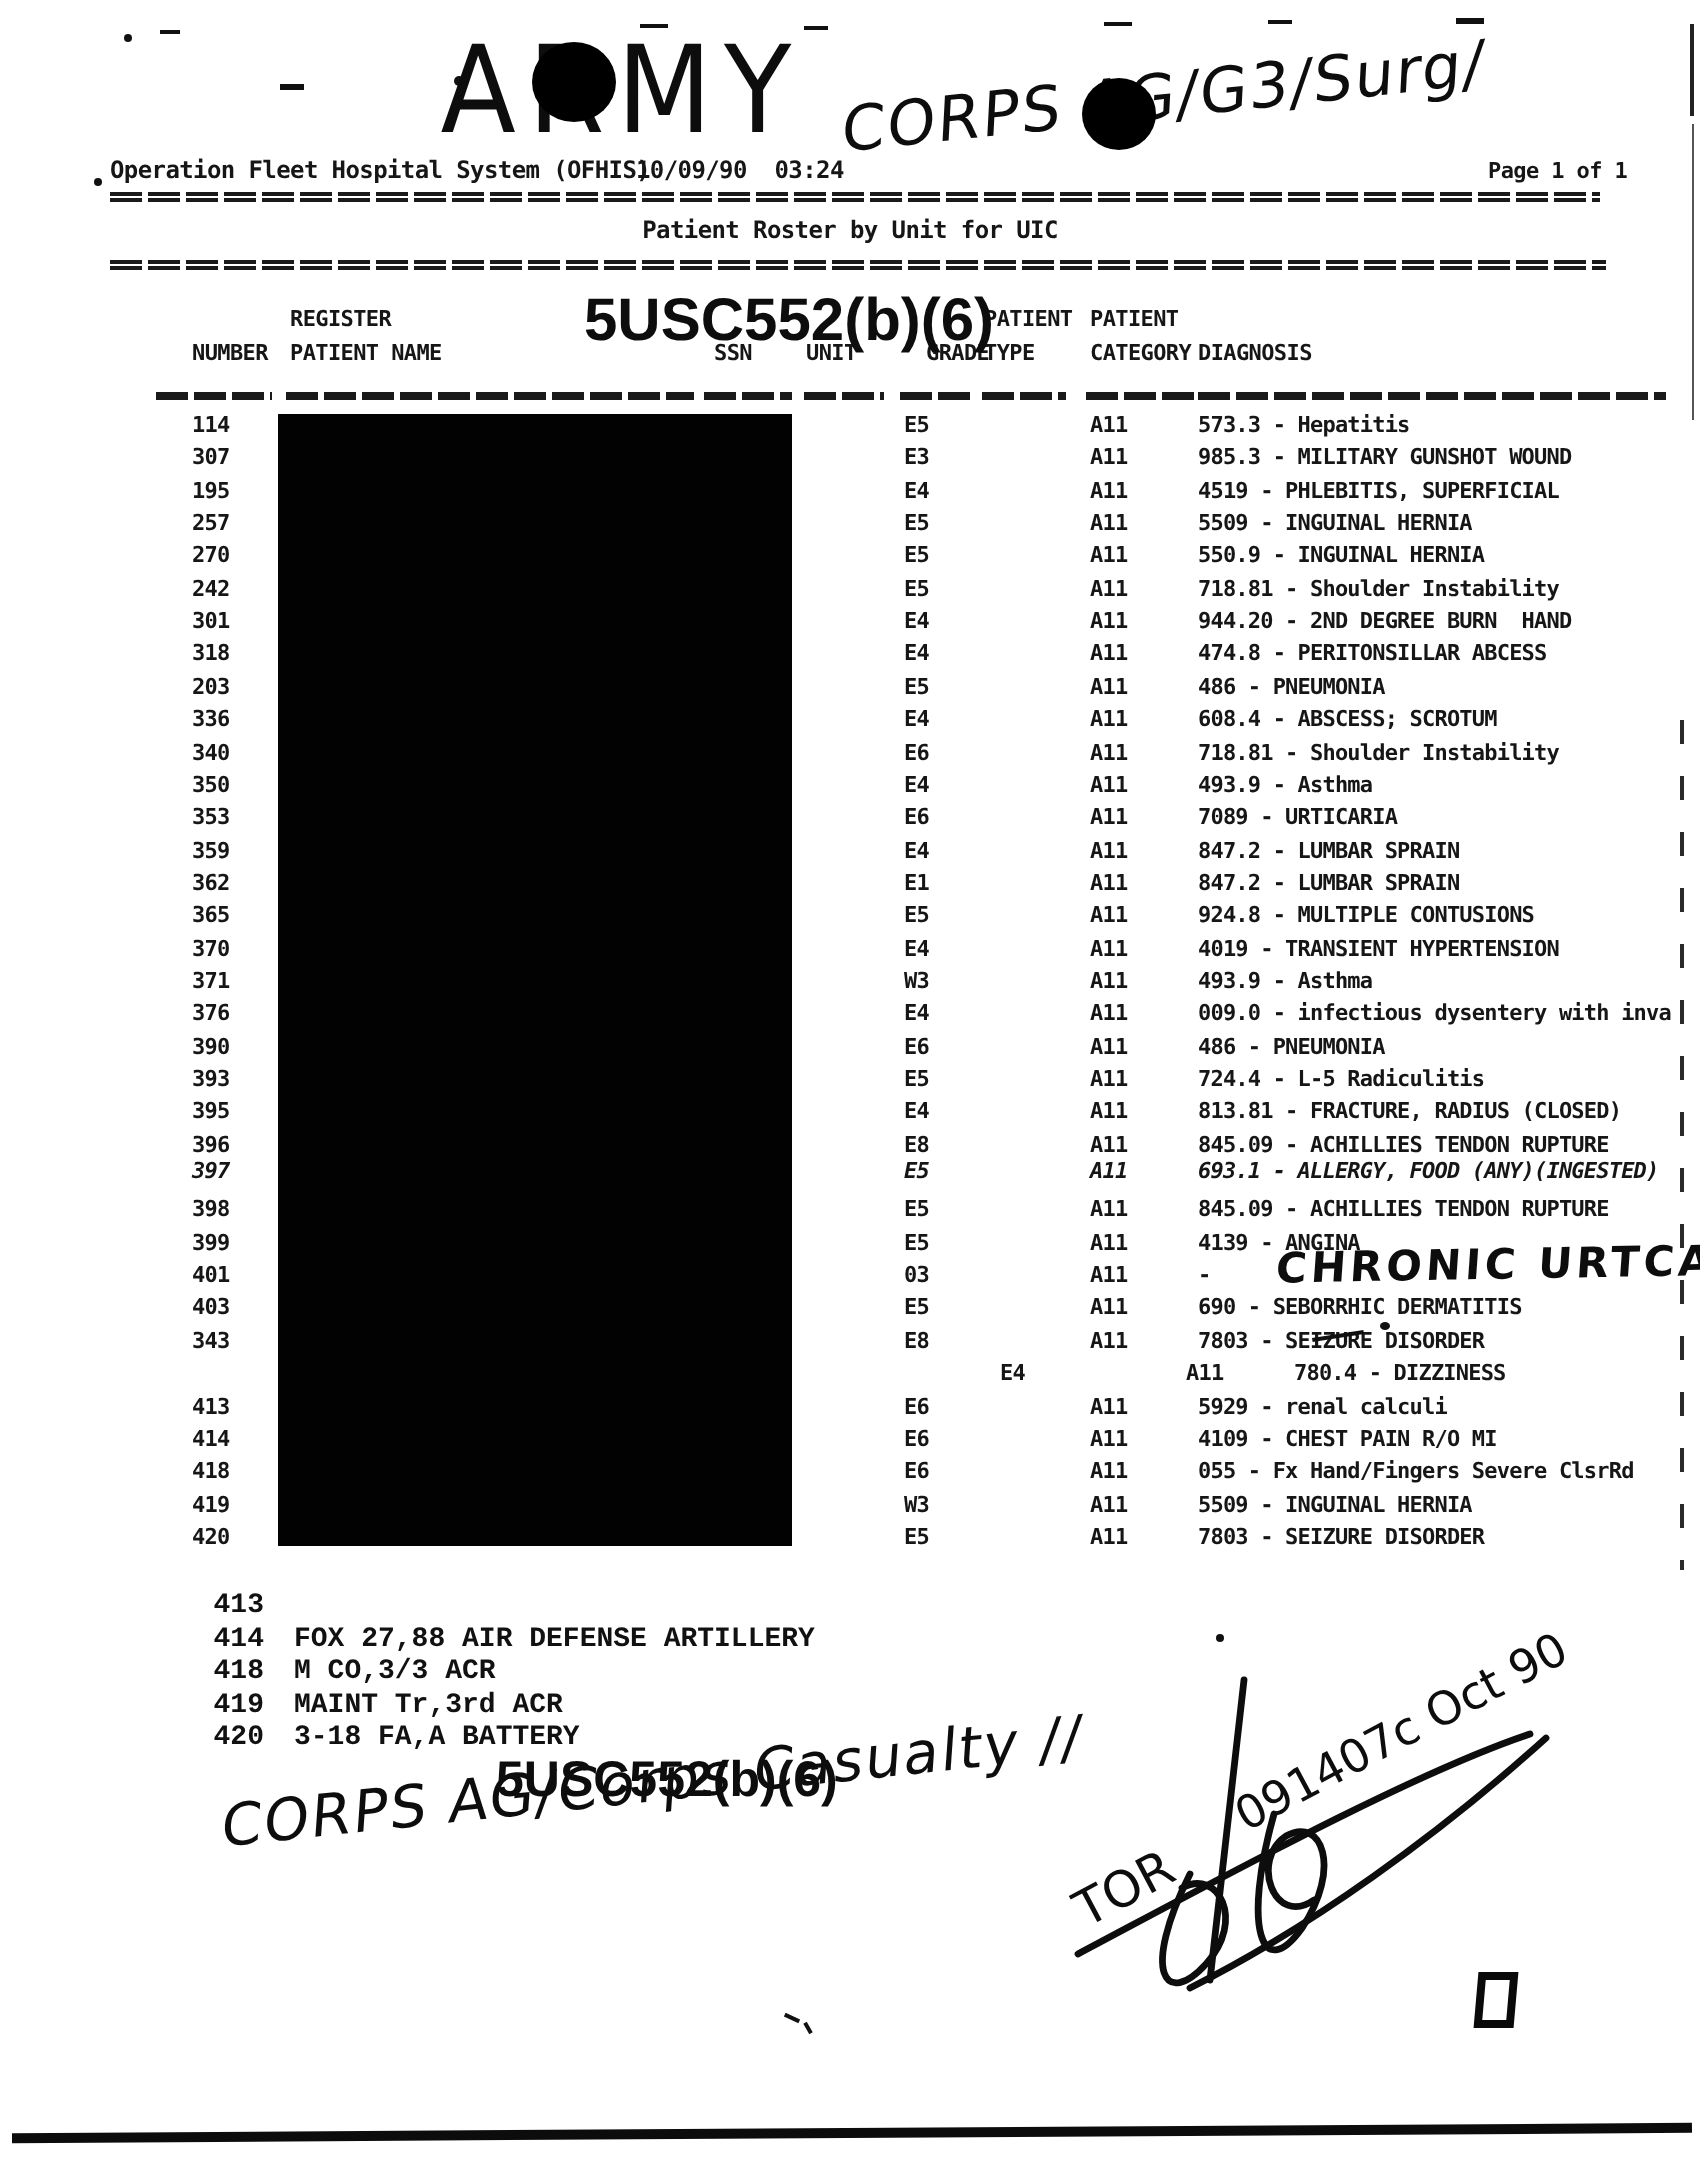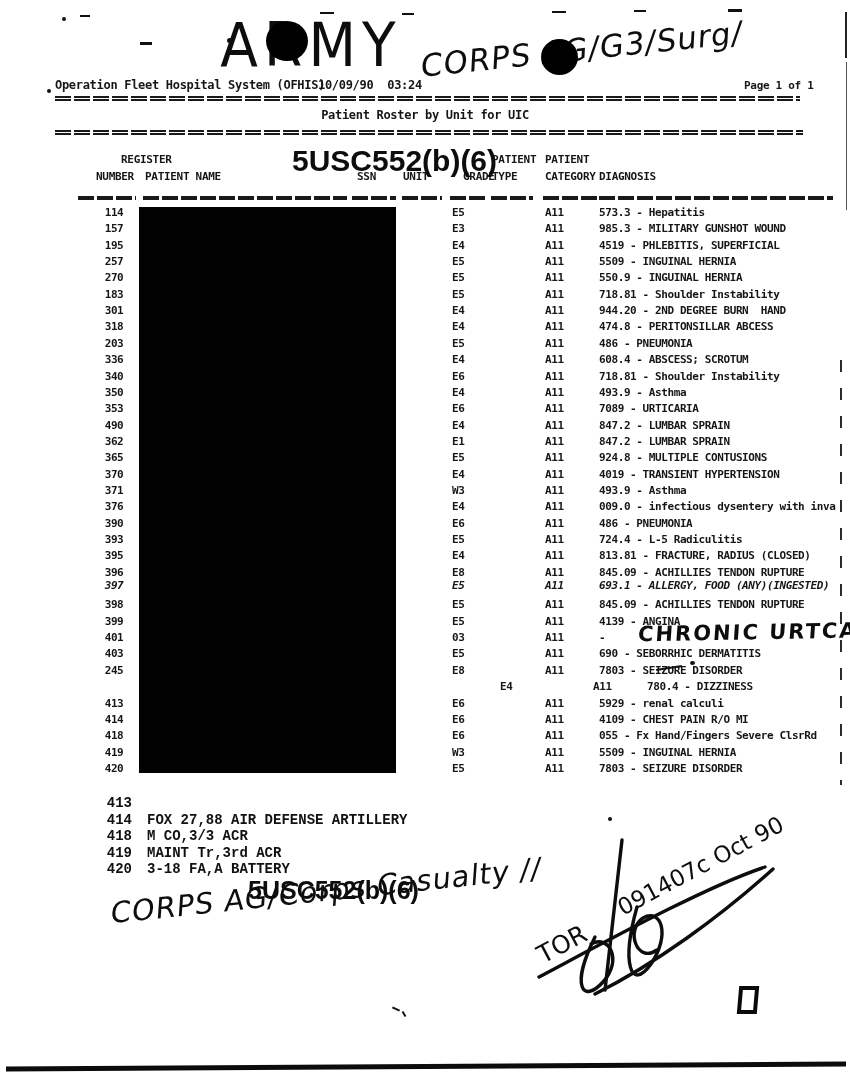--- a/index.html
+++ b/index.html
@@ -12,21 +12,21 @@
   
   .dbl{position:absolute;height:5px;
        background:
         repeating-linear-gradient(90deg,#1a1a1a 0 16px,rgba(0,0,0,0) 16px 19px),
         repeating-linear-gradient(90deg,#1a1a1a 0 16px,rgba(0,0,0,0) 16px 19px);
        background-size:100% 2px,100% 2px;background-position:0 0,0 100%;
        background-repeat:no-repeat,no-repeat;}
   .hul{height:4px;}
   
   .trow{position:absolute;left:0;width:850px;height:16px;}
-  .c-reg{position:absolute;left:96px;width:36px;text-align:center;}
+  .c-reg{position:absolute;left:96px;width:36px;text-align:left;}
   .c-grade{position:absolute;left:452px;}
   .c-cat{position:absolute;left:545px;}
   .c-diag{position:absolute;left:599px;}
   .trow span{font-family:"DejaVu Sans Mono",monospace;font-weight:700;font-size:11px;
              letter-spacing:-0.4px;white-space:pre;color:#161616;}
   
   .redact{position:absolute;left:139px;top:207px;width:257px;height:566px;background:#020202;}
   
   .stamp{position:absolute;font-family:"Liberation Sans","DejaVu Sans",sans-serif;
          font-weight:700;color:#0d0d0d;letter-spacing:0px;}
@@ -77,21 +77,21 @@
   <div class="blob" style="left:541px;top:39px;width:37px;height:36px;"></div>
 
   <span class="dm dm12" style="left:55px;top:78px;">Operation Fleet Hospital System (OFHIS)</span>
   <span class="dm dm12" style="left:318px;top:78px;">10/09/90  03:24</span>
   <span class="dm" style="left:744px;top:79px;">Page 1 of 1</span>
 
   <div class="dbl" style="left:55px;top:96px;width:745px;"></div>
   <span class="dm dm12" style="left:0;top:108px;width:850px;text-align:center;position:absolute;">Patient Roster by Unit for UIC</span>
   <div class="dbl" style="left:55px;top:130px;width:748px;"></div>
 
-  <span class="dm" style="left:80px;top:153px;padding-left:41px;">REGISTER</span>
+  <span class="dm" style="left:104px;top:153px;padding-left:41px;">REGISTER</span>
   <span class="dm" style="left:96px;top:170px;">NUMBER</span>
   <span class="dm" style="left:145px;top:170px;">PATIENT NAME</span>
   <span class="dm" style="left:357px;top:170px;">SSN</span>
   <span class="dm" style="left:403px;top:170px;">UNIT</span>
   <span class="dm" style="left:463px;top:170px;">GRADE</span>
   <span class="dm" style="left:492px;top:153px;">PATIENT</span>
   <span class="dm" style="left:492px;top:170px;">TYPE</span>
   <span class="dm" style="left:545px;top:153px;">PATIENT</span>
   <span class="dm" style="left:545px;top:170px;">CATEGORY</span>
   <span class="dm" style="left:599px;top:170px;">DIAGNOSIS</span>
@@ -108,21 +108,21 @@
   <div class="dbl hul" style="left:599px;top:196px;width:234px;"></div>
 
   <div id="rows">
       <div class="trow" style="top: 206px;">
     <span class="c-reg">114</span>
     <span class="c-grade">E5</span>
     <span class="c-cat">A11</span>
     <span class="c-diag">573.3 - Hepatitis</span>
   </div>
       <div class="trow" style="top: 222.35px;">
-    <span class="c-reg">157</span>
+    <span class="c-reg">307</span>
     <span class="c-grade">E3</span>
     <span class="c-cat">A11</span>
     <span class="c-diag">985.3 - MILITARY GUNSHOT WOUND</span>
   </div>
       <div class="trow" style="top: 238.7px;">
     <span class="c-reg">195</span>
     <span class="c-grade">E4</span>
     <span class="c-cat">A11</span>
     <span class="c-diag">4519 - PHLEBITIS, SUPERFICIAL</span>
   </div>
@@ -132,21 +132,21 @@
     <span class="c-cat">A11</span>
     <span class="c-diag">5509 - INGUINAL HERNIA</span>
   </div>
       <div class="trow" style="top: 271.4px;">
     <span class="c-reg">270</span>
     <span class="c-grade">E5</span>
     <span class="c-cat">A11</span>
     <span class="c-diag">550.9 - INGUINAL HERNIA</span>
   </div>
       <div class="trow" style="top: 287.75px;">
-    <span class="c-reg">183</span>
+    <span class="c-reg">242</span>
     <span class="c-grade">E5</span>
     <span class="c-cat">A11</span>
     <span class="c-diag">718.81 - Shoulder Instability</span>
   </div>
       <div class="trow" style="top: 304.1px;">
     <span class="c-reg">301</span>
     <span class="c-grade">E4</span>
     <span class="c-cat">A11</span>
     <span class="c-diag">944.20 - 2ND DEGREE BURN  HAND</span>
   </div>
@@ -180,21 +180,21 @@
     <span class="c-cat">A11</span>
     <span class="c-diag">493.9 - Asthma</span>
   </div>
       <div class="trow" style="top: 402.2px;">
     <span class="c-reg">353</span>
     <span class="c-grade">E6</span>
     <span class="c-cat">A11</span>
     <span class="c-diag">7089 - URTICARIA</span>
   </div>
       <div class="trow" style="top: 418.55px;">
-    <span class="c-reg">490</span>
+    <span class="c-reg">359</span>
     <span class="c-grade">E4</span>
     <span class="c-cat">A11</span>
     <span class="c-diag">847.2 - LUMBAR SPRAIN</span>
   </div>
       <div class="trow" style="top: 434.9px;">
     <span class="c-reg">362</span>
     <span class="c-grade">E1</span>
     <span class="c-cat">A11</span>
     <span class="c-diag">847.2 - LUMBAR SPRAIN</span>
   </div>
@@ -270,21 +270,21 @@
     <span class="c-cat">A11</span>
     <span class="c-diag">-</span>
   </div>
       <div class="trow" style="top: 647.45px;">
     <span class="c-reg">403</span>
     <span class="c-grade">E5</span>
     <span class="c-cat">A11</span>
     <span class="c-diag">690 - SEBORRHIC DERMATITIS</span>
   </div>
       <div class="trow" style="top: 663.8px;">
-    <span class="c-reg">245</span>
+    <span class="c-reg">343</span>
     <span class="c-grade">E8</span>
     <span class="c-cat">A11</span>
     <span class="c-diag">7803 - SEIZURE DISORDER</span>
   </div>
       <div class="trow" style="top: 680.15px; margin-left: 48px;">
     <span class="c-reg">406</span>
     <span class="c-grade">E4</span>
     <span class="c-cat">A11</span>
     <span class="c-diag">780.4 - DIZZINESS</span>
   </div>

